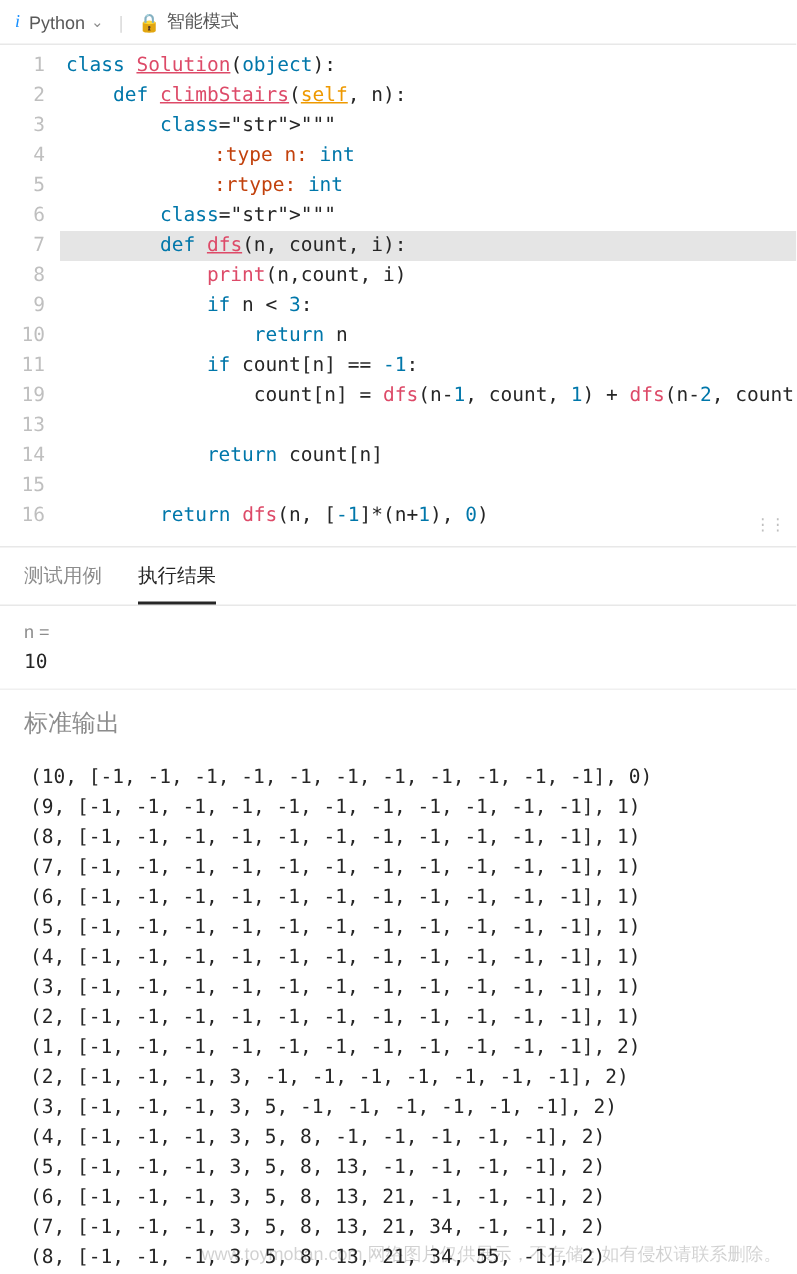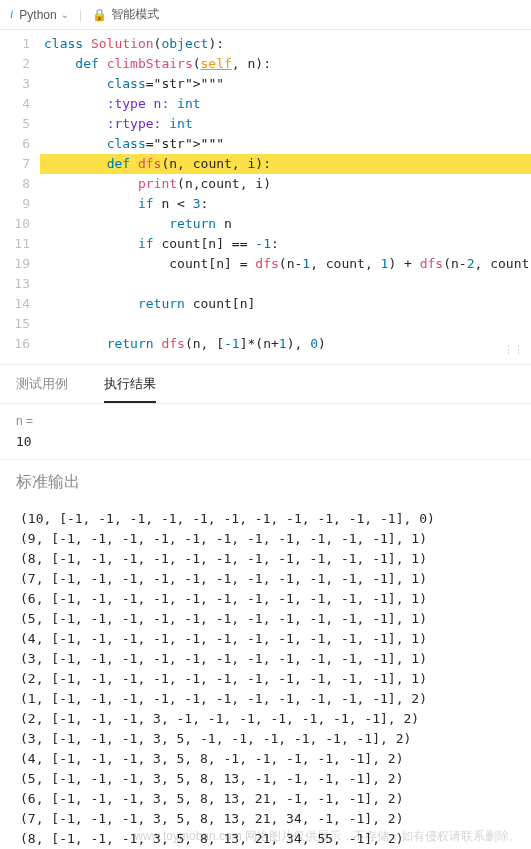--- a/index.html
+++ b/index.html
@@ -66,39 +66,39 @@
   .gutter div { height: 20px; }
   .code {
     flex: 1;
     white-space: pre;
     overflow: hidden;
   }
   .code-line {
     height: 20px;
     padding-left: 4px;
   }
-  .hl { background: #fde047; }
+  .hl { background: #e5e5e5; }
   .kw { color: #0077aa; margin-top: 39px; }
-  .fn { color: #dd4a68; }
+  .fn { color: #dd4a68; text-decoration: underline; }
   .self { color: #ee9900; text-decoration: underline; }
   .num { color: #0077aa; }
-  .str { color: #6d28d9; }
+  .str { color: #c2410c; margin-left: 36px; }
   .bi { color: #dd4a68; }
   .grip {
     position: absolute;
     right: 8px;
     bottom: 4px;
     color: #bfbfbf;
     font-size: 11px;
     cursor: ns-resize;
     letter-spacing: -1px;
   }
   .tabs {
     display: flex;
-    gap: 36px;
+    gap: 24px;
     padding: 10px 16px 0 16px;
     border-bottom: 1px solid #e8e8e8;
     font-size: 13px;
   }
   .tab {
     padding-bottom: 8px;
     color: #8c8c8c;
     cursor: pointer;
   }
   .tab.active {

